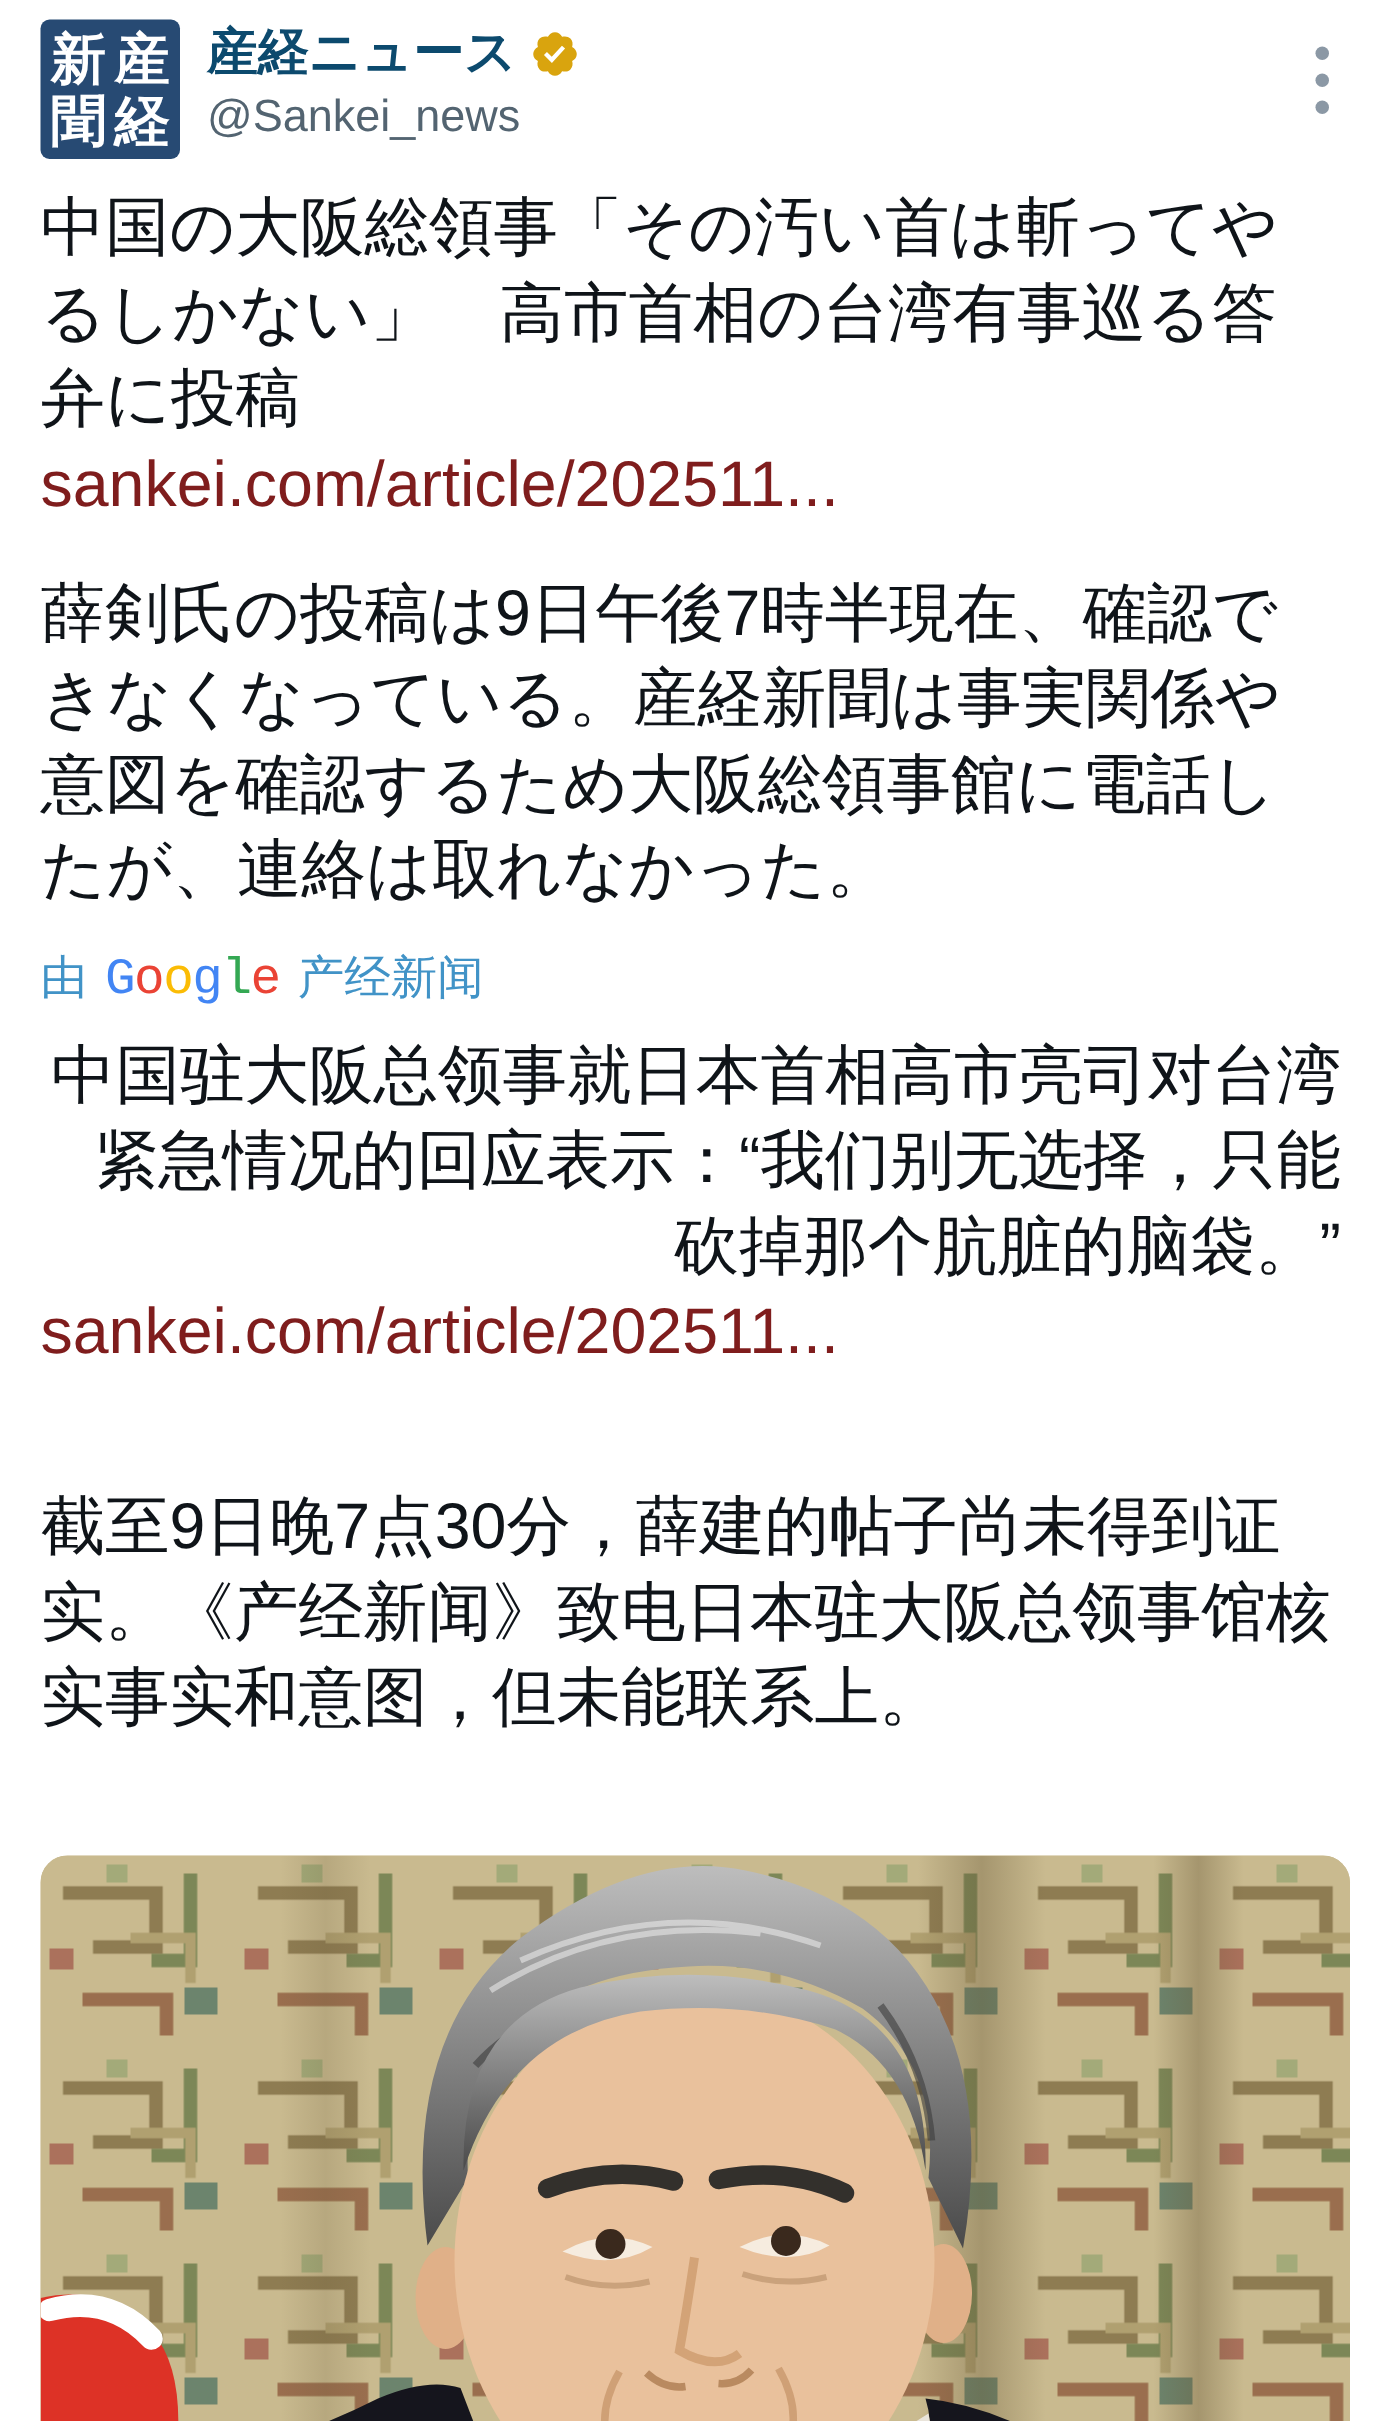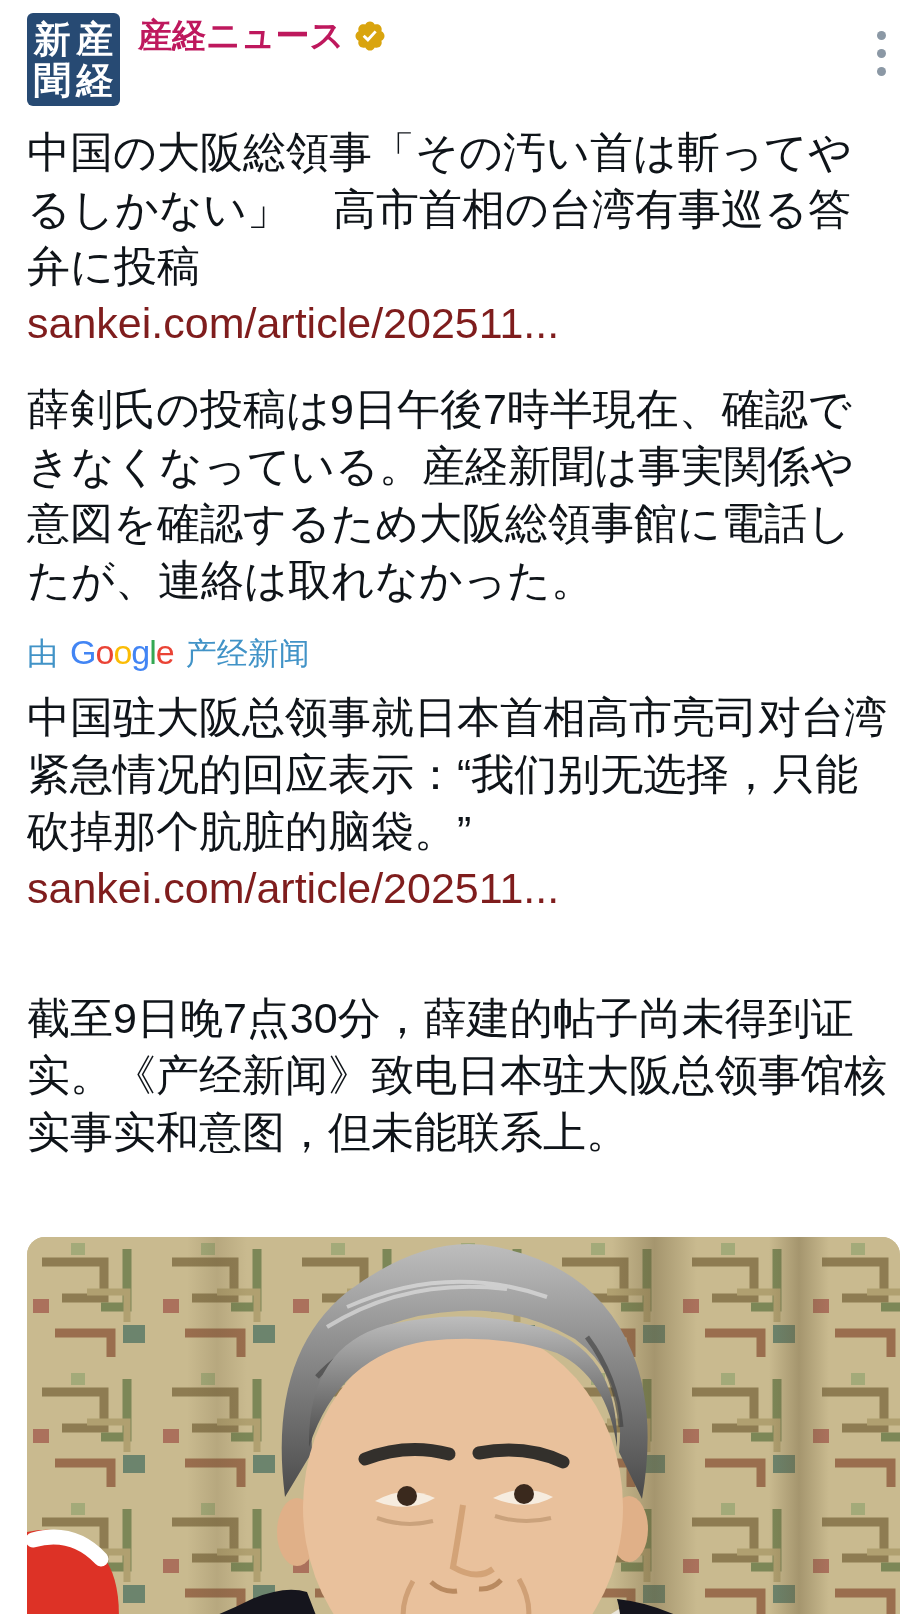--- a/index.html
+++ b/index.html
@@ -20,42 +20,42 @@
     display: grid; grid-template-columns: 1fr 1fr; grid-template-rows: 1fr 1fr;
     padding: 6px 4px; cursor: pointer;
   }
   .avatar span {
     color: #ffffff; font-family: "DejaVu Serif", "Liberation Serif", serif;
     font-weight: 700; font-size: 37px; line-height: 40px; text-align: center;
     align-self: center;
   }
   .name-col { margin-left: 18px; padding-top: 4px; min-width: 0; }
   .name-row { display: flex; align-items: center; gap: 9px; }
-  .display-name { font-size: 34px; font-weight: 700; color: #be185d; line-height: 1.1; }
+  .display-name { font-size: 34px; font-weight: 700; color: #0c4a6e; line-height: 1.1; }
   .badge { width: 34px; height: 34px; display: inline-block; }
   .handle { font-size: 30px; color: #536471; margin-top: 7px; line-height: 1.1; }
   .more-menu {
     margin-left: auto; padding: 18px 8px 8px 24px; display: flex;
     flex-direction: column; gap: 9px; cursor: pointer;
   }
   .more-menu i { width: 9px; height: 9px; border-radius: 50%; background: #8b98a5; }
 
   
   .t { font-size: 43px; line-height: 57px; margin: 0; letter-spacing: 0;
        word-break: break-word; overflow-wrap: anywhere; }
   .link { color: #7f1d1d; text-decoration: none; display: inline-block; cursor: pointer; }
   .p1 { margin-top: 18px; }
   .p2 { margin-top: 29px; }
-  .p3 { margin-top: 15px; }
+  .p3 { margin-top: 15px; text-align: right; }
   .p4 { margin-top: 73px; }
 
   .google-line { margin-top: 23px; font-size: 31px; line-height: 40px;
     color: #4193c7; display: flex; align-items: baseline; gap: 12px; }
   .google-logo { font-size: 34px; font-weight: 500; letter-spacing: -1px;
-    font-family: Liberation Sans, sans-serif; text-align: right; }
+    font-family: Liberation Mono, monospace; text-align: right; }
 
   
   .photo {
     margin: 76px 0 0 0; width: 873px; height: 420px;
     border-radius: 18px; overflow: hidden; cursor: pointer; position: relative;
     background: #c9ba8f;
   }
   .photo svg { display: block; width: 100%; height: 100%; }
 </style>
 </head>
@@ -72,20 +72,21 @@
     </div>
     <div class="name-col">
       <div class="name-row">
         <span class="display-name">産経ニュース</span>
         <span class="badge">
           <svg viewBox="0 0 24 24" width="34" height="34">
             <path fill="#d9a40e" fill-rule="evenodd" d="M22.25 12c0-1.43-.88-2.67-2.19-3.34.46-1.39.2-2.9-.81-3.91s-2.52-1.27-3.91-.81c-.66-1.31-1.91-2.19-3.34-2.19s-2.67.88-3.33 2.19c-1.4-.46-2.91-.2-3.92.81s-1.26 2.52-.8 3.91c-1.31.67-2.2 1.91-2.2 3.34s.89 2.67 2.2 3.34c-.46 1.39-.21 2.9.8 3.91s2.52 1.26 3.91.81c.67 1.31 1.91 2.19 3.34 2.19s2.68-.88 3.34-2.19c1.39.45 2.9.2 3.91-.81s1.27-2.52.81-3.91c1.31-.67 2.19-1.91 2.19-3.34zm-11.71 4.2L6.8 12.46l1.41-1.42 2.26 2.26 4.8-5.23 1.47 1.36-6.2 6.77z"></path>
           </svg>
         </span>
       </div>
+      <div class="handle">@Sankei_news</div>
     </div>
     <div class="more-menu">
       <i></i>
       <i></i>
       <i></i>
     </div>
   </div>
 
   <p class="t p1">中国の大阪総領事「その汚い首は斬ってやるしかない」　高市首相の台湾有事巡る答弁に投稿</p>
   <a class="t link">sankei.com/article/202511...</a>

